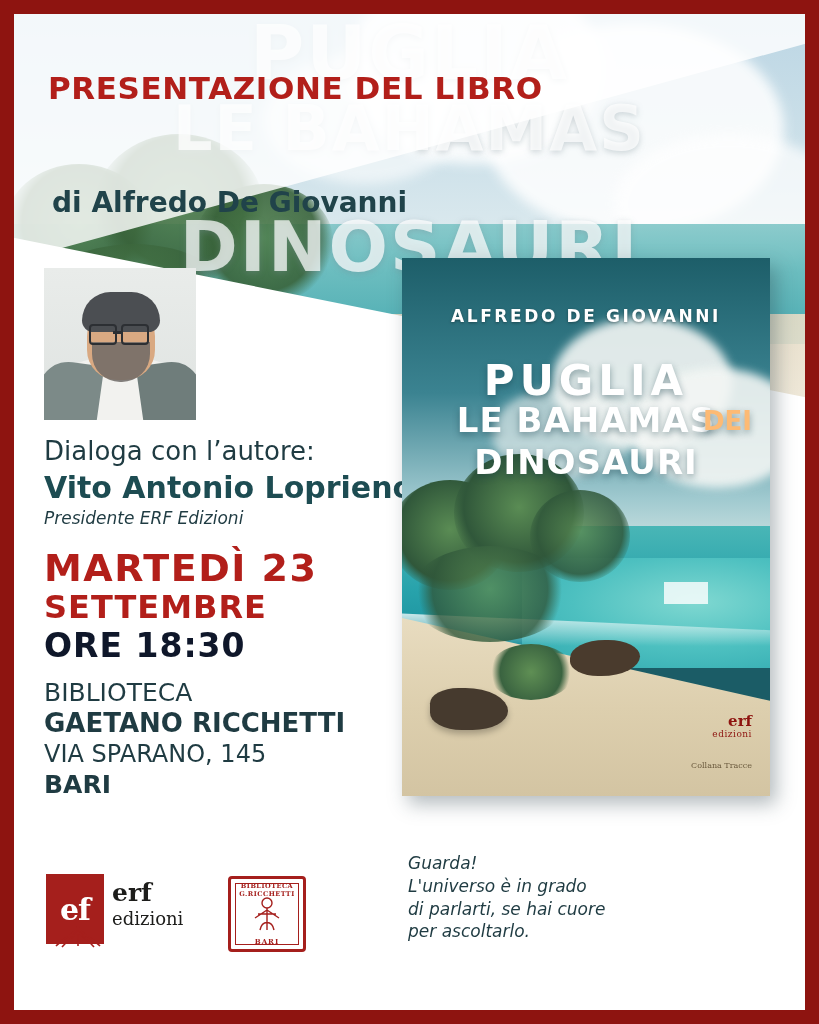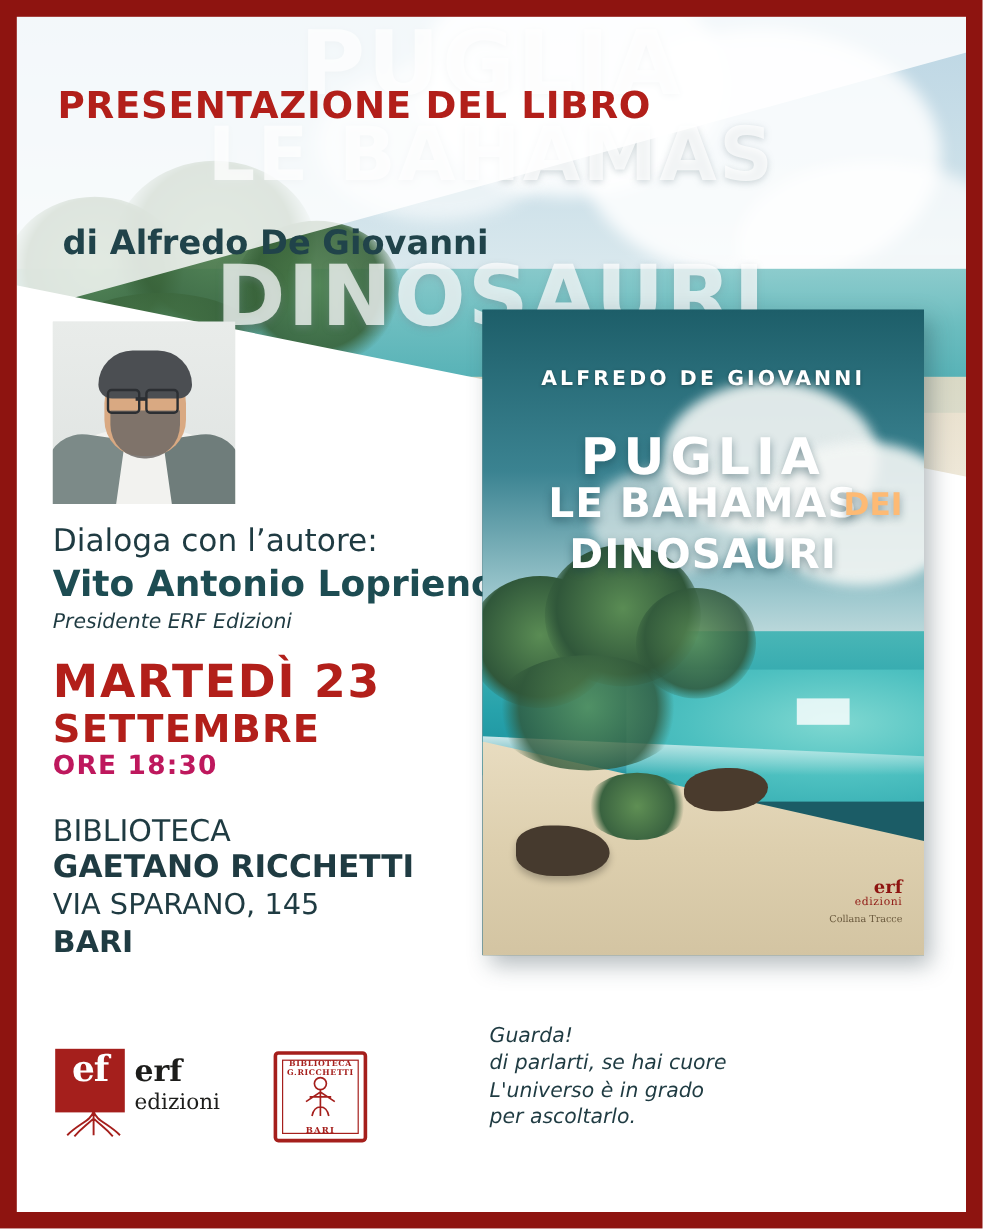--- a/index.html
+++ b/index.html
@@ -230,22 +230,22 @@
     left: 44px; top: 588px;
     color: #b21f1a;
     font-size: 32px;
     font-weight: bold;
     letter-spacing: 1px;
     font-family: "DejaVu Sans", sans-serif;
   }
   .time {
     position: absolute;
     left: 44px; top: 626px;
-    color: #be185d;
-    font-size: 22px;
+    color: #0f172a;
+    font-size: 33px;
     font-weight: bold;
     letter-spacing: 1px;
     font-family: "DejaVu Sans", sans-serif;
   }
 
   .venue-1 {
     position: absolute; left: 44px; top: 678px;
     color: #1f3b42; font-size: 25px;
     font-family: "DejaVu Sans", sans-serif;
   }
@@ -360,33 +360,33 @@
   }
   .bk-logo .bk-erf {
     color:#8e1410; font-weight:bold; font-size: 15px; line-height:1;
     font-family: "DejaVu Serif", serif;
   }
   .bk-logo .bk-ed {
     color:#8e1410; font-size: 9px; letter-spacing: .5px;
     font-family: "DejaVu Serif", serif;
   }
   .bk-logo .bk-coll {
-    color:#6b5a3e; font-size: 8px; margin-top: 4px;
+    color:#6b5a3e; font-size: 8px; margin-top: 22px;
     font-family: "DejaVu Serif", serif;
   }
 
   
   .logo-erf {
     position: absolute; left: 46px; top: 874px; width: 160px; height: 72px;
     z-index: 12;
   }
   .erf-mark {
-    position:absolute; left:0; top:0; width: 58px; height: 53px;
+    position:absolute; left:0; top:0; width: 58px; height: 70px;
     background:#a51f1c;
-    display:flex; justify-content:center;
+    display:flex; align-items:center; justify-content:center;
   }
   .erf-mark span {
     color:#ffffff; font-family: "DejaVu Serif", serif; font-weight:bold; font-size: 30px;
     letter-spacing: -1px;
   }
   .erf-word {
     position:absolute; left: 66px; top: 4px; color:#1d1d1b;
     font-family:"DejaVu Serif", serif; font-weight:bold; font-size: 25px;
   }
   .erf-sub {
@@ -537,21 +537,21 @@
       <div class="lib-top">BIBLIOTECA G.RICCHETTI</div>
       <svg class="lib-fig" viewBox="0 0 34 40">
         <circle cx="17" cy="7" r="5" fill="none" stroke="#a51f1c" stroke-width="1.4"></circle>
         <path d="M17 12 L17 34 M8 18 L26 18 M10 34 C12 24, 22 24, 24 34 M5 22 L17 14 L29 22" fill="none" stroke="#a51f1c" stroke-width="1.4"></path>
       </svg>
       <div class="lib-bottom">BARI</div>
     </div>
 
     <div class="quote">
       <div>Guarda!</div>
+      <div>L'universo è in grado</div>
       <div>di parlarti, se hai cuore</div>
-      <div>L'universo è in grado</div>
       <div>per ascoltarlo.</div>
     </div>
 
   </div>
 
   <div class="frame"></div>
 </div>
 
 </body></html>

